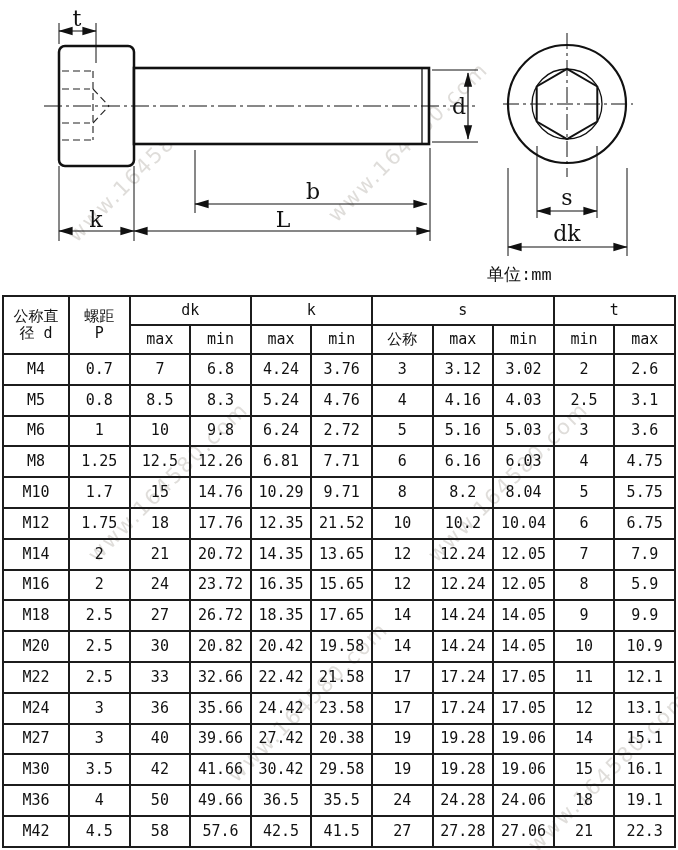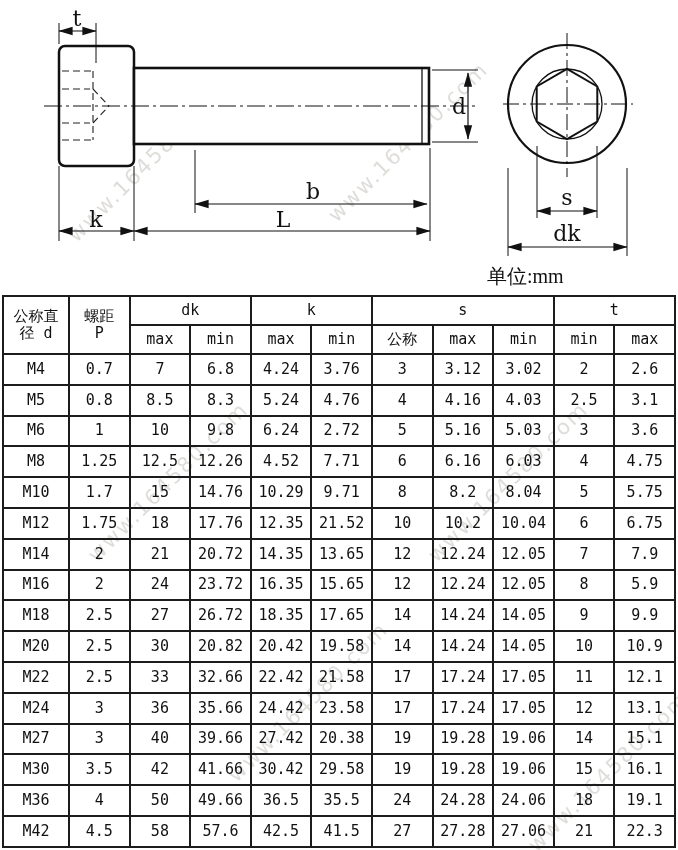--- a/index.html
+++ b/index.html
@@ -4,22 +4,22 @@
 <style>
   html,body{margin:0;padding:0;background:#fff;}
   .page{position:relative;width:678px;height:850px;background:#ffffff;overflow:hidden;
         font-family:"DejaVu Sans Mono","Liberation Mono",monospace;color:#111;}
   .wm-layer{position:absolute;inset:0;pointer-events:none;z-index:0;}
   .wm{position:absolute;font-family:"DejaVu Sans","Liberation Sans",sans-serif;
       font-size:21px;color:rgba(172,166,158,0.38);white-space:nowrap;
       transform:rotate(-45deg);letter-spacing:2px;}
   svg.drawing{position:absolute;left:0;top:0;z-index:1;}
   .dimlabel{font-family:"DejaVu Serif","Liberation Serif",serif;font-size:22px;fill:#111;}
-  .unit-label{position:absolute;left:487px;top:263px;z-index:2;font-size:20px;
-      font-family:Liberation Serif, serif;color:#111;}
+  .unit-label{position:absolute;left:487px;top:263px;z-index:2;font-size:17px;
+      font-family:Liberation Mono, monospace;color:#111;}
   table.spec{position:absolute;left:2px;top:295px;z-index:1;width:674px;
       border-collapse:collapse;table-layout:fixed;background:transparent;}
   table.spec th,table.spec td{border:2px solid #1c1c1c;text-align:center;vertical-align:middle;
       padding:0;font-weight:normal;font-size:15px;line-height:1.15;
       font-family:"DejaVu Sans Mono","Liberation Mono",monospace;color:#111;background:transparent;}
   table.spec thead th{height:27px;}
   table.spec tbody td{height:28.8px;}
 </style>
 </head>
 <body>
@@ -195,21 +195,21 @@
           <td>5.16</td>
           <td>5.03</td>
           <td>3</td>
           <td>3.6</td>
         </tr>
         <tr>
           <td>M8</td>
           <td>1.25</td>
           <td>12.5</td>
           <td>12.26</td>
-          <td>4.52</td>
+          <td>6.81</td>
           <td>7.71</td>
           <td>6</td>
           <td>6.16</td>
           <td>6.03</td>
           <td>4</td>
           <td>4.75</td>
         </tr>
         <tr>
           <td>M10</td>
           <td>1.7</td>

